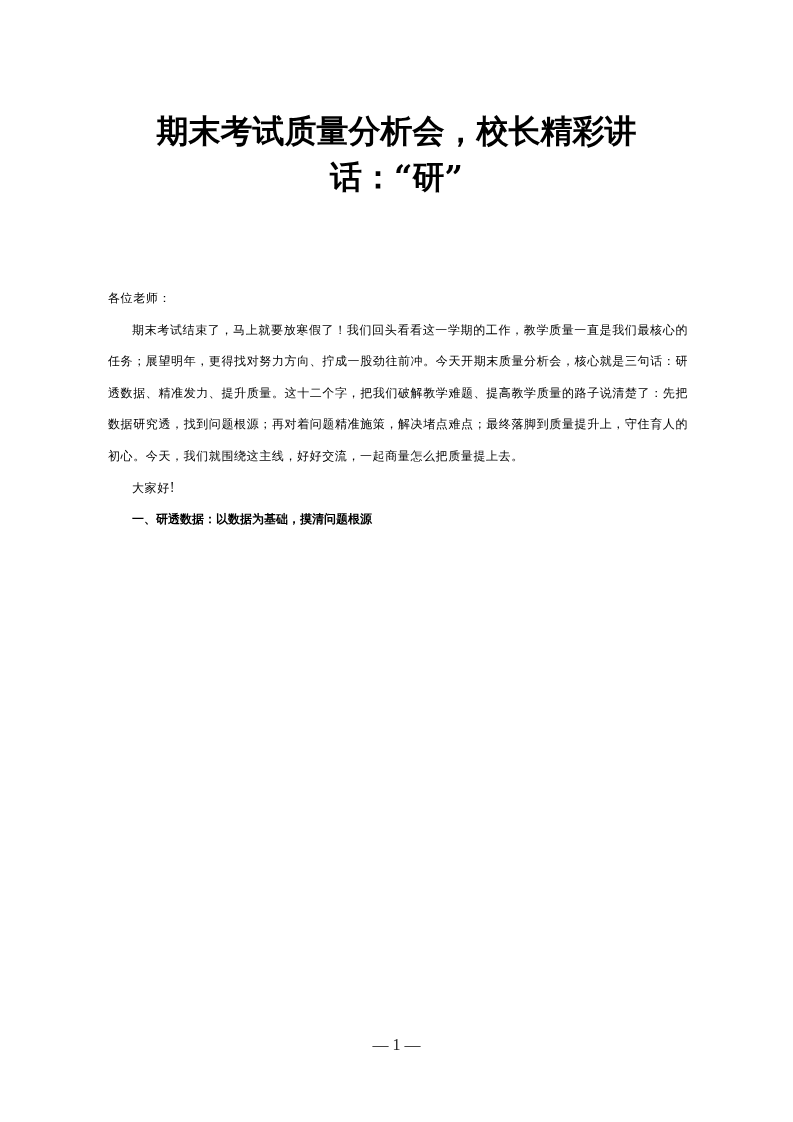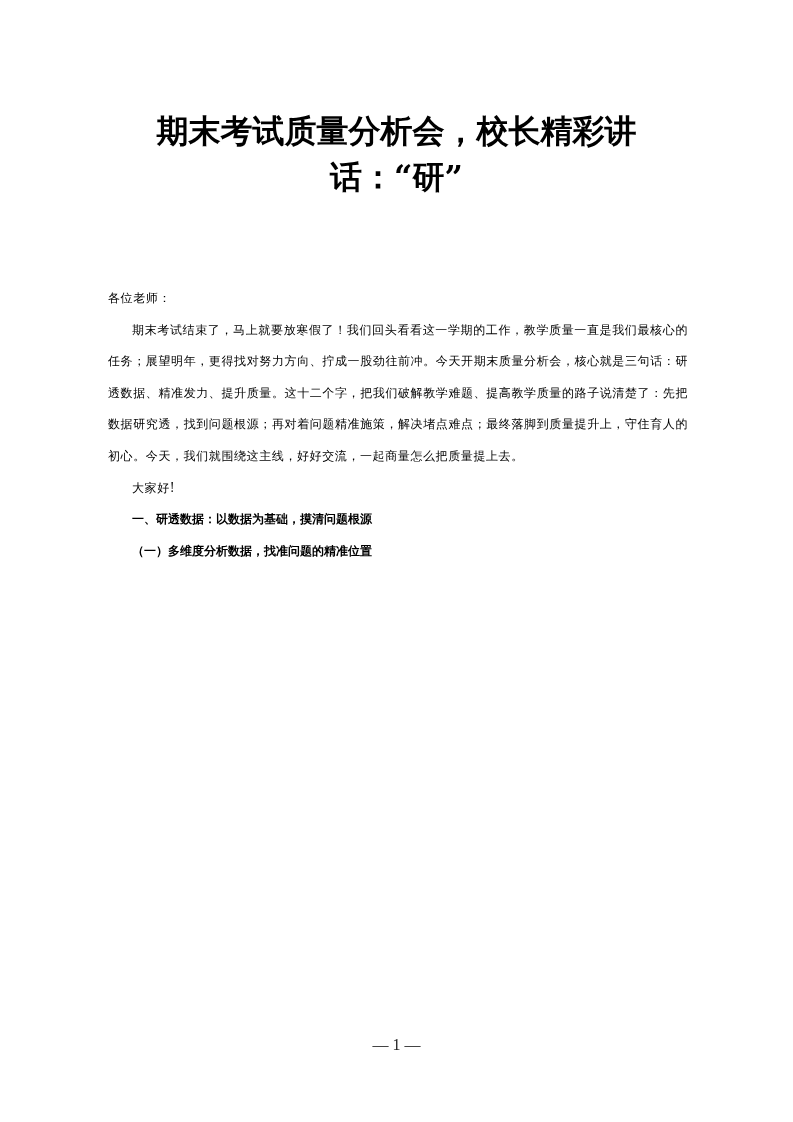--- a/index.html
+++ b/index.html
@@ -30,17 +30,16 @@
 <div class="page">
   <div class="title">
     <div>期末考试质量分析会，校长精彩讲话：“研”</div>
   </div>
 
   <div class="body">
     <p>各位老师：</p>
     <p class="indent">期末考试结束了，马上就要放寒假了！我们回头看看这一学期的工作，教学质量一直是我们最核心的任务；展望明年，更得找对努力方向、拧成一股劲往前冲。今天开期末质量分析会，核心就是三句话：研透数据、精准发力、提升质量。这十二个字，把我们破解教学难题、提高教学质量的路子说清楚了：先把数据研究透，找到问题根源；再对着问题精准施策，解决堵点难点；最终落脚到质量提升上，守住育人的初心。今天，我们就围绕这主线，好好交流，一起商量怎么把质量提上去。</p>
     <p class="indent">大家好!</p>
     <p class="h1">一、研透数据：以数据为基础，摸清问题根源</p>
-    <p class="h2">（一）多维度分析数据，找准问题的精准位置</p>
   </div>
 
   <div class="footer">— 1 —</div>
 </div>
 
 </body></html>

